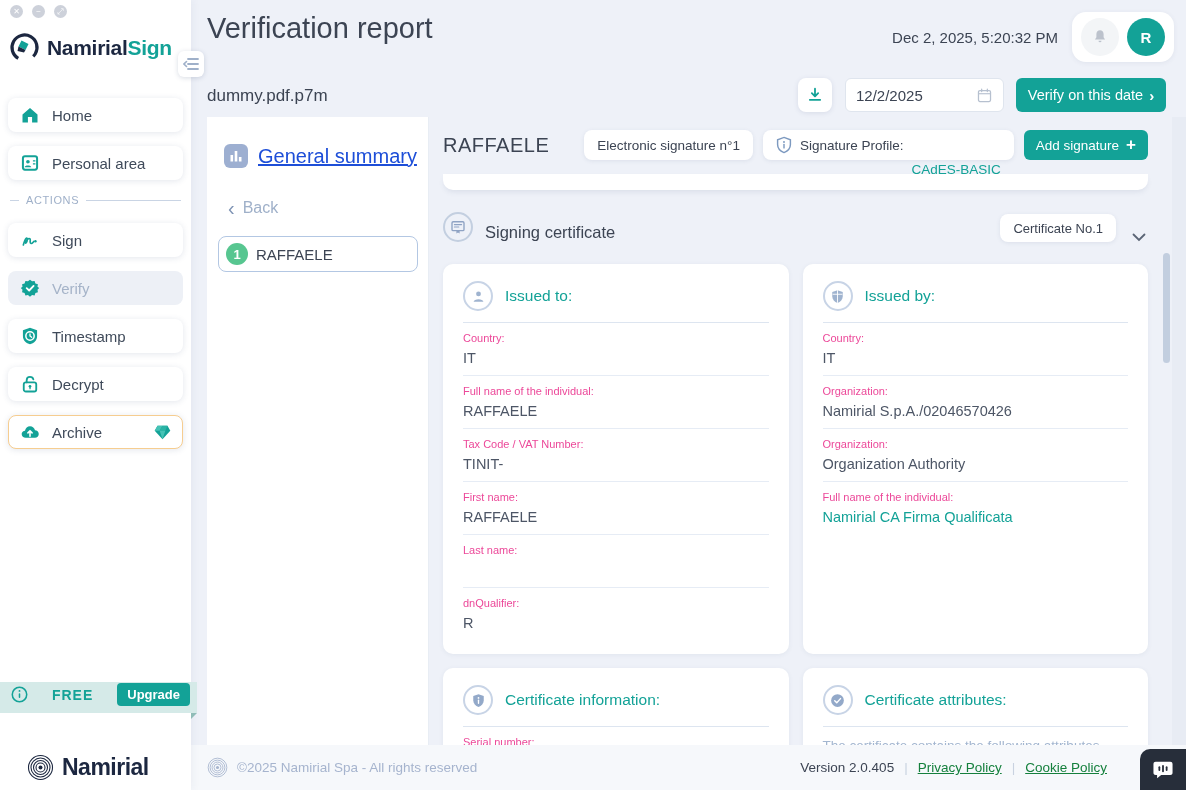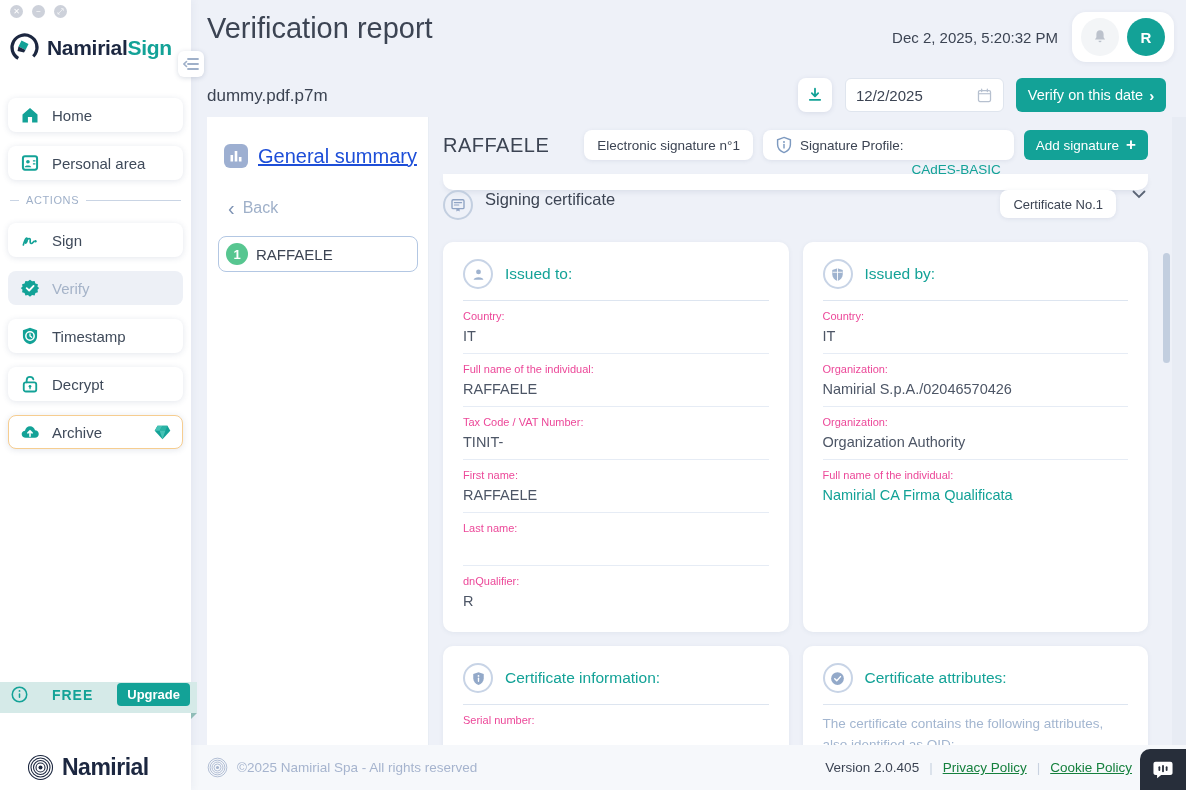--- a/index.html
+++ b/index.html
@@ -63,39 +63,39 @@
   .detail-panel { flex:1; padding-left:14px; overflow:hidden; position:relative; }
   .sig-header { display:flex; align-items:center; margin-top:13px; width:705px; }
   .sig-name { font-size:20px; color:#3c4453; letter-spacing:.5px; }
   .pill { background:#fff; border-radius:8px; height:30px; display:flex; align-items:center; gap:8px; padding:0 13px; font-size:13.5px; color:#3c4453; box-shadow:0 1px 4px rgba(60,80,120,.1); white-space:nowrap; }
   .sig-header .pill1 { margin-left:auto; }
   .sig-header > * + * { margin-left:10px; }
   .pill .teal { color:#13a297;margin-top:48px; }
   .add-btn { background:#13a297; color:#fff; border:none; border-radius:6px; height:30px; padding:0 12px; font-size:13.5px; font-family:"Liberation Sans",sans-serif; cursor:pointer; display:flex; align-items:center; gap:7px; }
   .add-btn .plus { font-size:17px; font-weight:bold; }
   .partial-card { width:705px; height:16px; margin-top:14px; background:#fff; border-radius:0 0 10px 10px; box-shadow:0 3px 6px -2px rgba(60,80,120,.14); }
-  .section-row { display:flex; align-items:flex-start; width:705px; }
+  .section-row { display:flex; align-items:flex-end; margin-top:22px; width:705px; }
   .section-ico { width:30px; height:30px; border-radius:50%; border:2px solid #c3cfe0; display:flex; align-items:center; justify-content:center; flex-shrink:0; }
   .section-title { font-size:16.5px; color:#3c4453; margin-left:12px; }
   .cert-select { margin-left:auto; height:28px; font-size:13px; cursor:pointer; }
   .sec-chevron { margin-left:16px; margin-right:2px; display:flex; cursor:pointer; }
 
   .cards-grid { width:705px; margin-top:22px; display:grid; grid-template-columns:1fr 1fr; gap:14px; }
   .card { background:#fff; border-radius:10px; padding:17px 20px 14px; box-shadow:0 1px 5px rgba(60,80,120,.07); }
   .card-head { display:flex; align-items:center; gap:12px; padding-bottom:11px; border-bottom:1px solid #dde5f0; }
   .card-ico { width:30px; height:30px; border-radius:50%; border:2px solid #c8d4e6; display:flex; align-items:center; justify-content:center; flex-shrink:0; }
   .card-title { font-size:15.5px; color:#13a297; }
   .field { padding:7px 0 8px; border-bottom:1px solid #e6ecf5; }
   .field:last-child { border-bottom:none; }
   .field-label { font-size:11px; color:#ec4899; line-height:16px; }
   .field-value { font-size:14.5px; color:#4d5666; line-height:17px; margin-top:4px; min-height:17px; }
   .field-value.link { color:#13a297; cursor:pointer; }
   .attrs-text { font-size:13.5px; color:#a3b6d0; line-height:1.55; padding-top:9px; max-width:300px; }
 
-  .main-footer { height:45px; flex-shrink:0; background:#f6f8fb; display:flex; align-items:center; padding:0 54px 0 16px; font-size:13.5px; }
+  .main-footer { height:45px; flex-shrink:0; background:#f6f8fb; display:flex; align-items:center; padding:0 79px 0 16px; font-size:13.5px; }
   .copyright { display:flex; align-items:center; gap:9px; color:#a6b4ce; }
   .footer-right { margin-left:auto; display:flex; align-items:center; gap:10px; }
   .version { color:#3c4453; }
   .fsep { color:#c9d2e0; }
   .flink { color:#15803d; text-decoration:underline; cursor:pointer;text-align:center; }
   .chat-widget { position:absolute; right:0; bottom:0; width:46px; height:41px; background:#272e3a; border-radius:10px 0 0 0; display:flex; align-items:center; justify-content:center; cursor:pointer; z-index:9; }
 </style>
 </head>
 <body>
 

